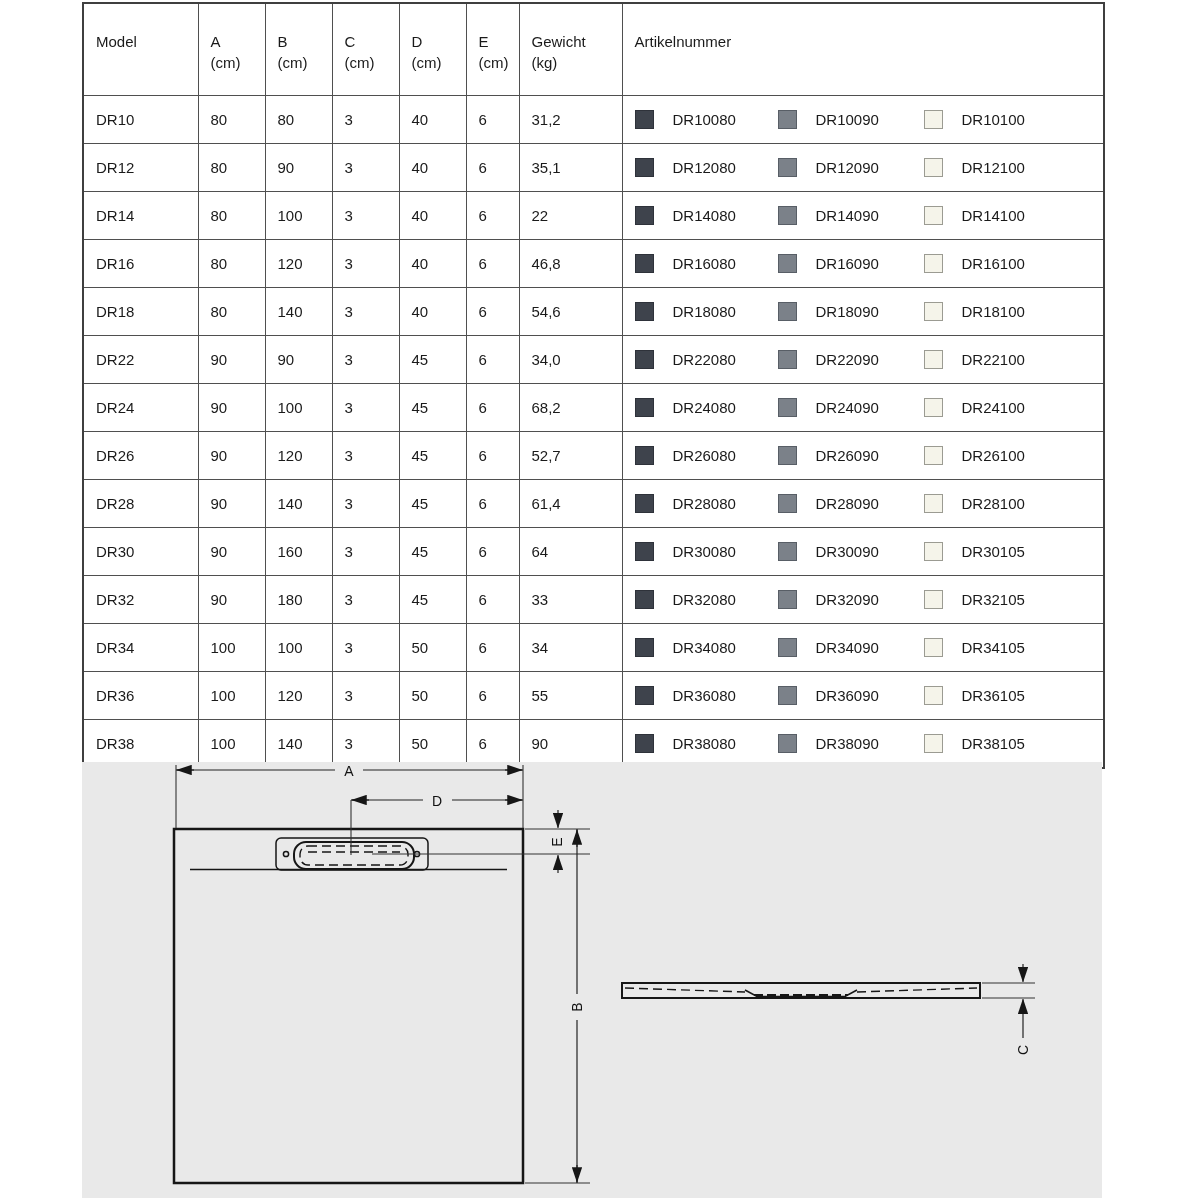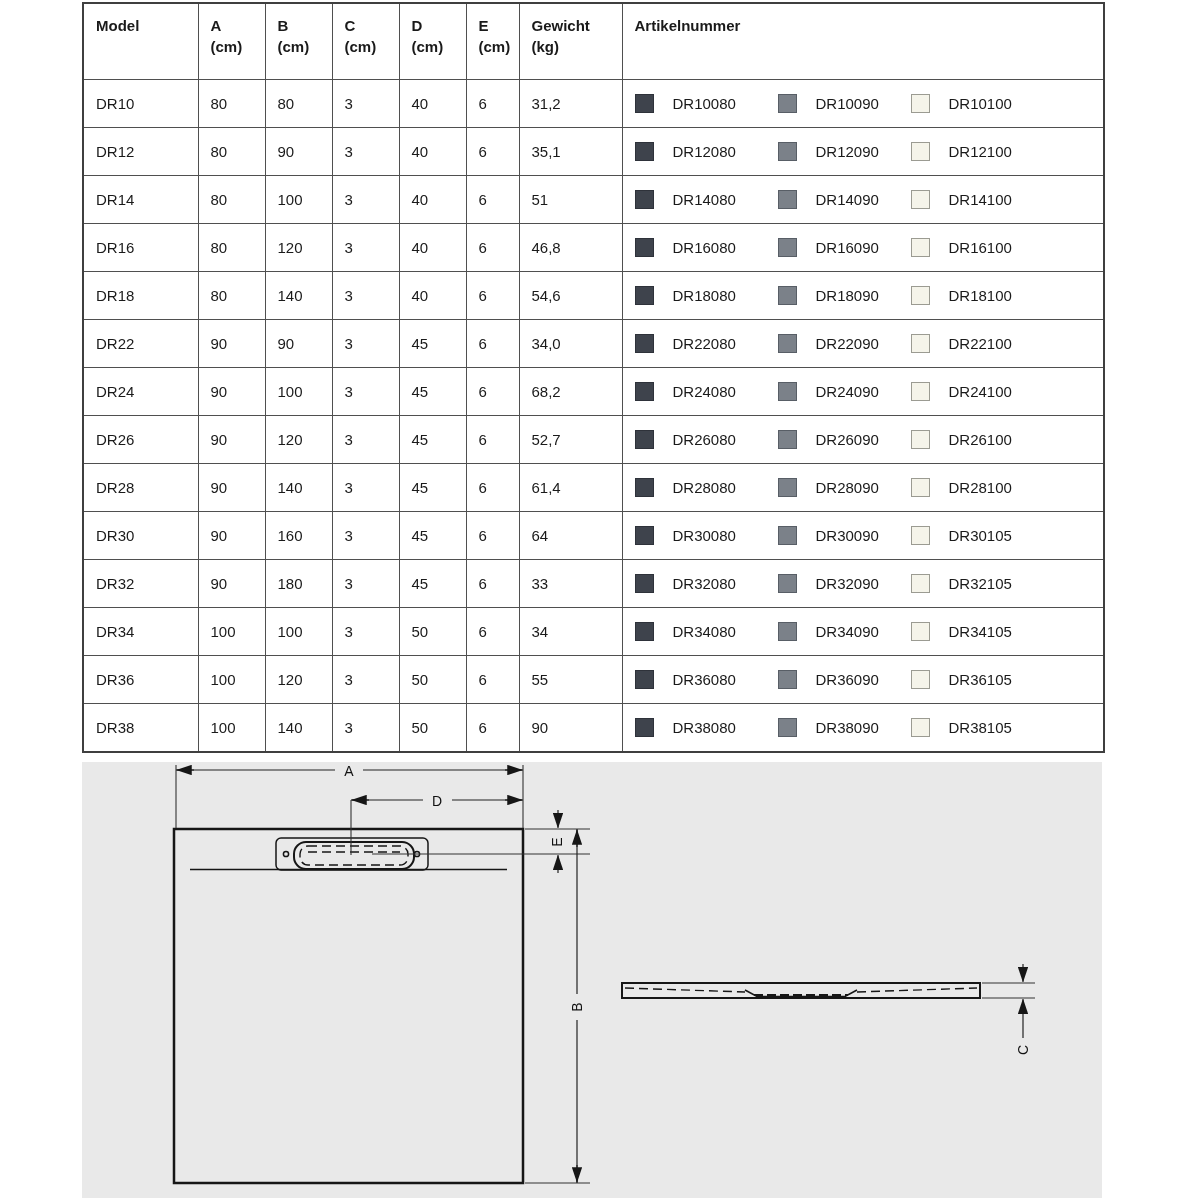--- a/index.html
+++ b/index.html
@@ -10,28 +10,28 @@
   
   .spec-table{
     position:absolute;left:82px;top:2px;width:1021px;
     border-collapse:collapse;table-layout:fixed;border:2px solid #3f3f3f;
   }
   .spec-table th,.spec-table td{
     border:1px solid #4f4f4f;text-align:left;font-size:15px;color:#1a1a1a;
     padding:0 0 0 12px;overflow:hidden;white-space:nowrap;
   }
   .spec-table thead th{
-    height:64px;vertical-align:top;padding-top:11px;font-weight:700;line-height:21px;
+    height:64px;vertical-align:top;padding-top:27px;font-weight:400;line-height:21px;
   }
   .spec-table tbody td{height:47px;vertical-align:middle}
   td.model{font-weight:400}
   .articles{display:flex;align-items:center}
   .article{display:flex;align-items:center}
   .article:nth-child(1){width:143px}
-  .article:nth-child(2){width:133px}
+  .article:nth-child(2){width:146px}
   .swatch{
     width:19px;height:19px;border:1px solid #555;margin-right:19px;
     flex:none;box-sizing:border-box;
   }
   
   .panel{
     position:absolute;left:82px;top:762px;width:1020px;height:436px;
     background:#e9e9e9;
   }
   .panel svg{display:block}
@@ -145,21 +145,21 @@
         </td>
   </tr>
 
   <tr>
     <td class="model">DR14</td>
     <td>80</td>
     <td>100</td>
     <td>3</td>
     <td>40</td>
     <td>6</td>
-    <td>51</td>
+    <td>22</td>
     <td>
           <div class="articles">
             <span class="article">
               <span class="swatch" style="background: rgb(62, 67, 76); border-color: rgb(46, 50, 58);"></span>
               <span>DR14080</span>
             </span>
             <span class="article">
               <span class="swatch" style="background: rgb(123, 129, 137); border-color: rgb(88, 94, 102);"></span>
               <span>DR14090</span>
             </span>

